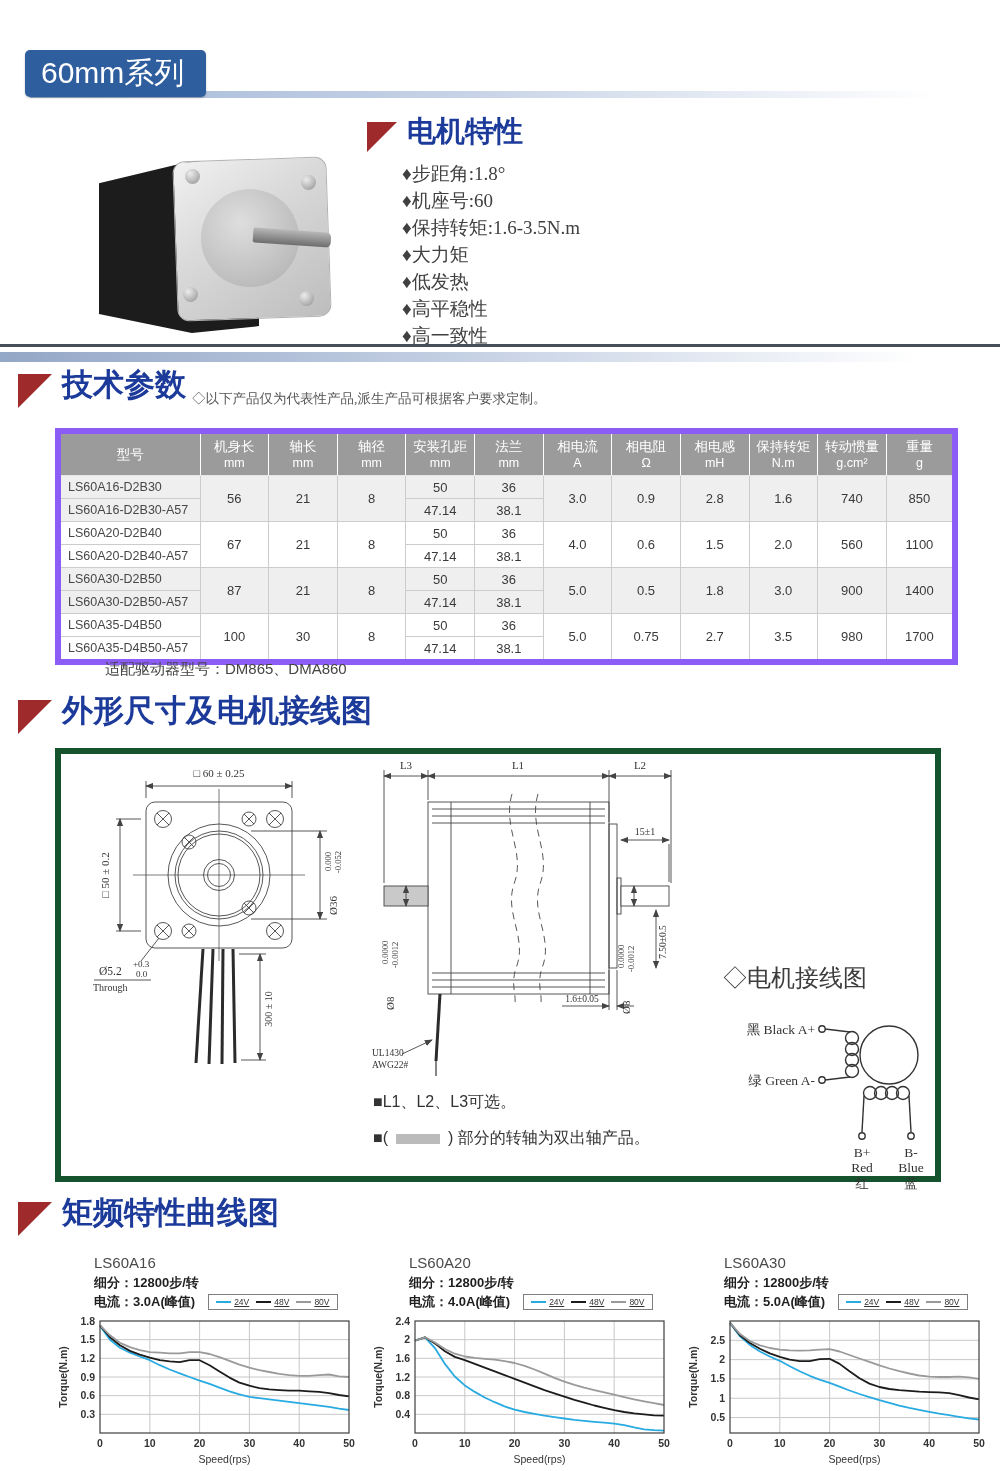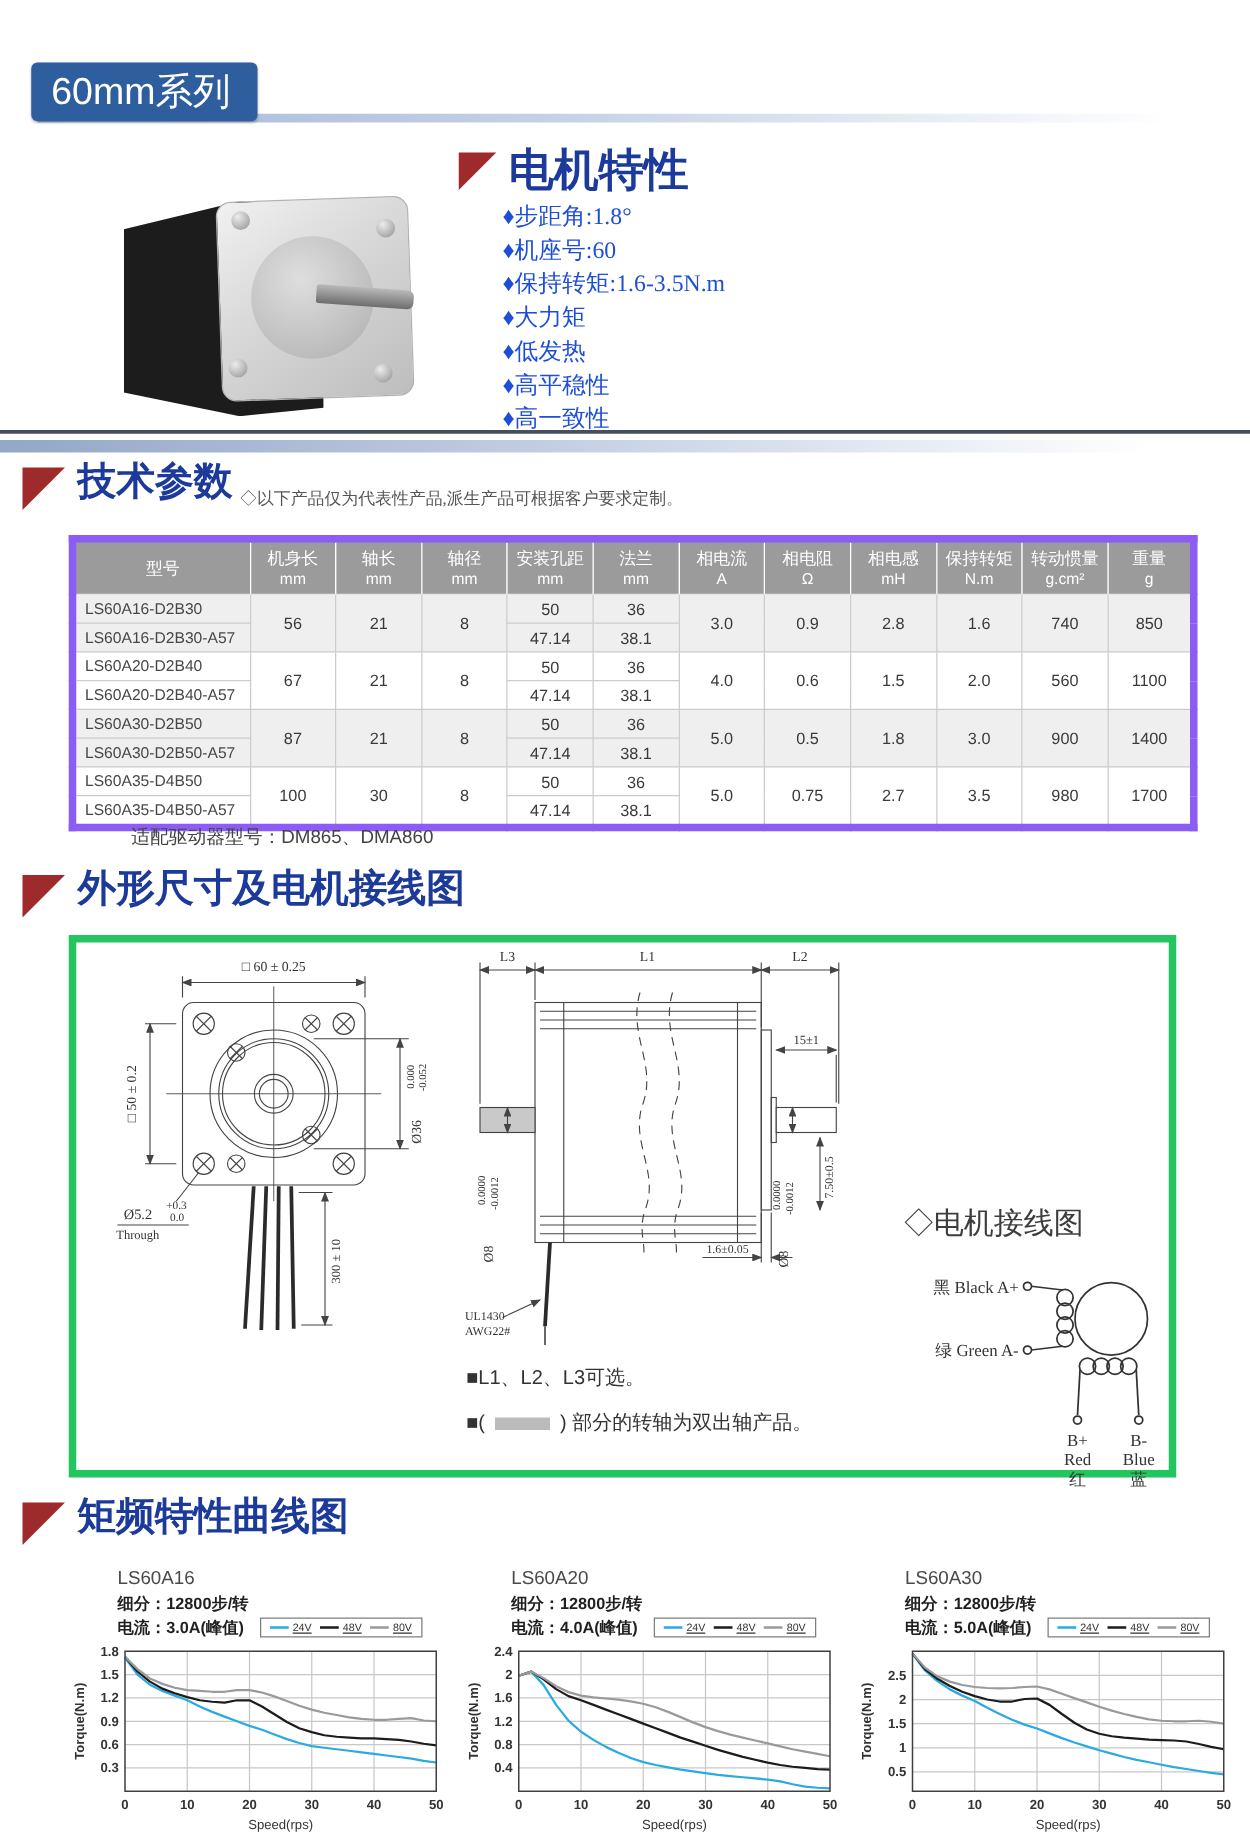--- a/index.html
+++ b/index.html
@@ -26,53 +26,53 @@
       background:linear-gradient(180deg,#b9b9b9,#6d6d6d);transform:rotate(4deg);}
   .photo .screw{position:absolute;width:15px;height:15px;border-radius:50%;
       background:radial-gradient(circle at 35% 30%,#ececec,#8f8f8f);}
   .photo .s1{left:90px;top:16px;}  .photo .s2{left:206px;top:22px;}
   .photo .s3{left:88px;top:134px;} .photo .s4{left:204px;top:138px;}
 
   
   .tri{width:0;height:0;border-top:30px solid #9e2a2b;border-right:30px solid transparent;flex:0 0 auto;}
   .tri.big{border-top-width:34px;border-right-width:34px;}
   .sec-hdr{position:absolute;display:flex;align-items:flex-start;gap:10px;}
-  .sec-hdr h2{margin:-6px 0 0 0;font-size:36px;font-weight:700;color:#1c3a9a;line-height:1.1;}
+  .sec-hdr h2{margin:-6px 0 0 0;font-size:29px;font-weight:700;color:#1c3a9a;line-height:1.1;}
   .sec-hdr.big h2{font-size:31px;}
   #feat-hdr{left:367px;top:122px;}
   #specs-hdr{left:18px;top:374px;}
   #dims-hdr{left:18px;top:700px;}
   #curves-hdr{left:18px;top:1202px;}
   .specs-note{position:absolute;left:192px;top:390px;font-size:13.5px;color:#555;
       font-family:"Liberation Serif",serif;}
 
   
   .features{position:absolute;left:402px;top:160px;list-style:none;margin:0;padding:0;
-      font-family:"Liberation Serif",serif;font-size:19px;color:#1d4ed8;line-height:27px;}
+      font-family:"Liberation Serif",serif;font-size:19px;color:#404040;line-height:27px;}
 
   
   .divider-dark{position:absolute;left:0;top:344px;width:1000px;height:3px;background:#474e5c;}
   .divider-grad{position:absolute;left:0;top:352px;width:1000px;height:10px;
       background:linear-gradient(to right,#93a7c6,#c3cfe3 45%,#fff 92%);}
 
   
   #spec-table{position:absolute;left:55px;top:428px;width:903px;border-collapse:collapse;
       table-layout:fixed;border:6px solid #8b5cf6;}
   #spec-table th{background:#9b9b9b;color:#fff;font-weight:normal;border-right:1px solid #fff;
       border-bottom:1px solid #e6e6e6;padding:4px 0;vertical-align:middle;}
   #spec-table .hn{font-size:13.5px;line-height:17px;}
   #spec-table .hu{font-size:12.5px;line-height:16px;}
   #spec-table td{border:1px solid #ccc;height:22px;text-align:center;font-size:13px;color:#3a3a3a;padding:0;}
   #spec-table td.model{text-align:left;padding-left:7px;font-size:12.5px;color:#474747;}
   #spec-table tr.g-odd td{background:#efefef;}
   #spec-table tr.g-even td{background:#fff;}
   .driver-note{position:absolute;left:105px;top:660px;font-size:15px;color:#444;}
 
   
-  .panel{position:absolute;left:55px;top:748px;width:874px;height:422px;border:6px solid #22c55e;background:#fff;}
+  .panel{position:absolute;left:55px;top:748px;width:874px;height:422px;border:6px solid #14532d;background:#fff;}
   .front-svg{position:absolute;left:28px;top:8px;}
   .side-svg{position:absolute;left:305px;top:2px;}
   .wiring{position:absolute;left:648px;top:208px;}
   .notes{position:absolute;left:312px;top:338px;width:340px;}
   .note{font-size:16px;color:#333;font-weight:500;margin:0 0 15px 0;}
   .swatch{display:inline-block;width:44px;height:10px;background:#bbb;margin:0 8px;vertical-align:middle;}
   svg text{font-family:"Liberation Serif",serif;fill:#333;}
   .wiring svg text.wtitle{font-size:24px;fill:#3d3d3d;}
 
   

